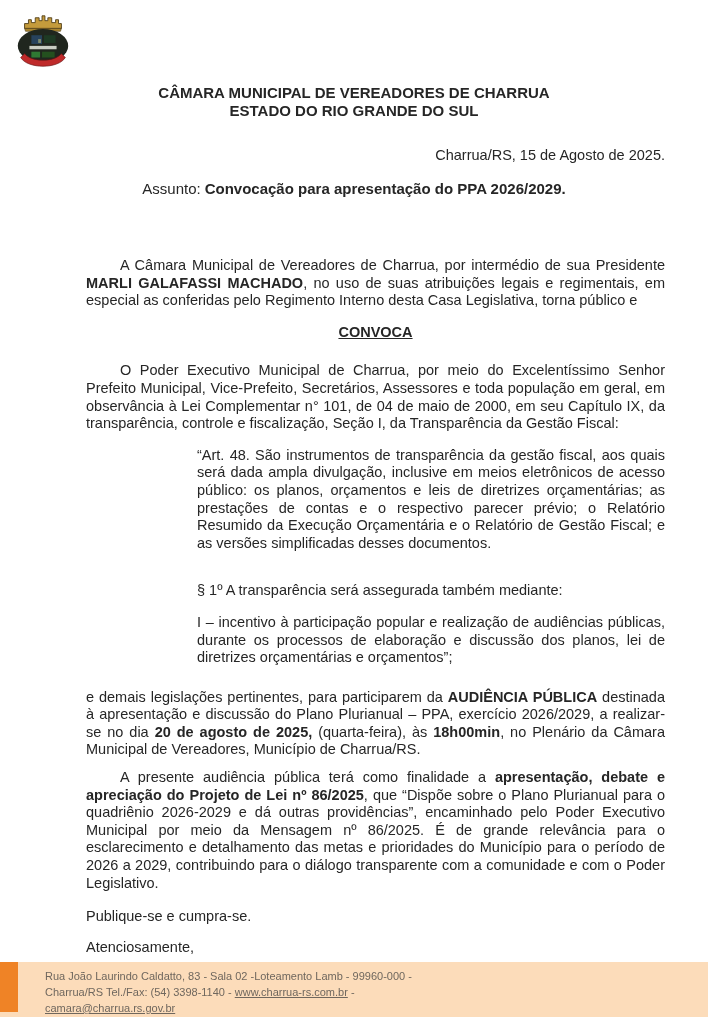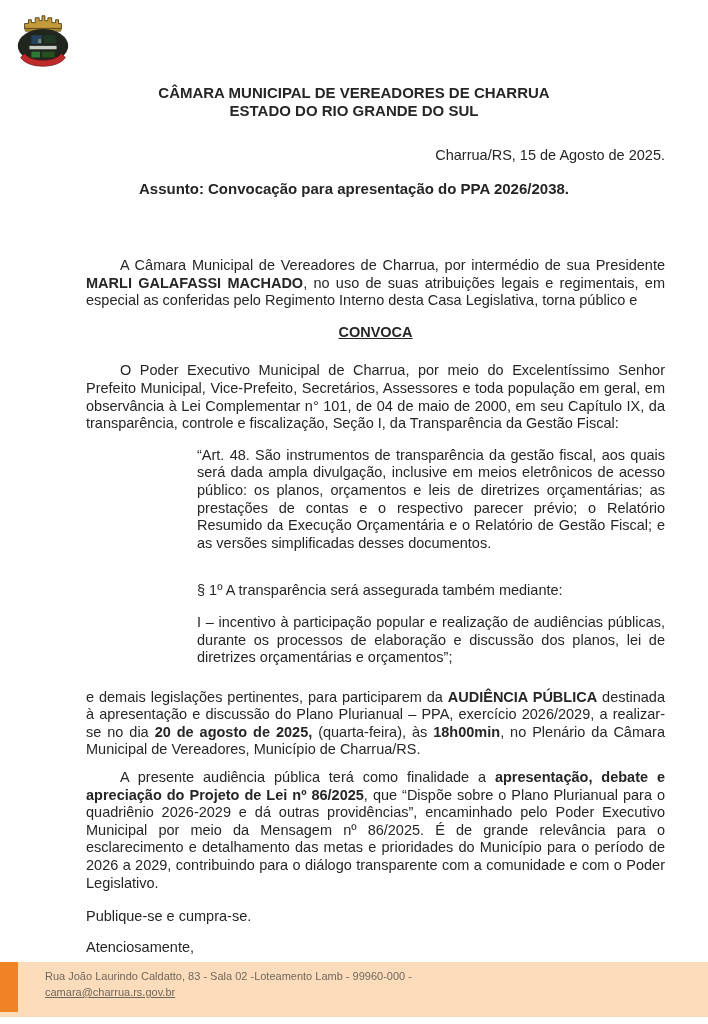--- a/index.html
+++ b/index.html
@@ -14,21 +14,21 @@
   .letterhead{position:absolute;top:84px;left:56px;width:596px;text-align:center;
               font-weight:bold;font-size:15px;line-height:17.5px;}
 
   
   .date-line{position:absolute;top:147px;right:43px;font-size:14.5px;}
 
   
   .title-block{position:absolute;top:180px;left:56px;width:596px;text-align:center;
                font-size:15px;line-height:18px;}
   .title-block .t1{font-weight:bold;}
-  .title-block .lbl{font-weight:bold;margin-right:4px;}
+  .title-block .lbl{font-weight:normal;margin-right:4px;}
   .title-block .t2b{font-weight:bold;}
 
   
   .body-flow{position:absolute;top:252px;left:86px;width:579px;font-size:14.5px;
              line-height:17.6px;}
   .para{margin:13px 0 0 0;text-align:justify;}
   .para.indent{text-indent:34px;}
   .para.quote{margin-left:111px;}
   .para.heading{text-align:center;}
   .b{font-weight:bold;}
@@ -77,21 +77,21 @@
   </svg>
 
   <div class="letterhead">
     <div>CÂMARA MUNICIPAL DE VEREADORES DE CHARRUA</div>
     <div>ESTADO DO RIO GRANDE DO SUL</div>
   </div>
 
   <div class="date-line">Charrua/RS, 15 de Agosto de 2025.</div>
 
   <div class="title-block">
-    <div><span class="lbl">Assunto:</span><span class="t2b">Convocação para apresentação do PPA 2026/2038.</span></div>
+    <div><span class="lbl">Assunto:</span><span class="t2b">Convocação para apresentação do PPA 2026/2029.</span></div>
   </div>
 
   <div class="body-flow">
 
   <p class="para indent"><span>A Câmara Municipal de Vereadores de Charrua, por intermédio de sua Presidente </span><span class="b">MARLI GALAFASSI MACHADO</span><span>, no uso de suas atribuições legais e regimentais, em especial as conferidas pelo Regimento Interno desta Casa Legislativa, torna público e</span></p>
       <p class="para heading"><span class="b u">CONVOCA</span></p>
       <p class="para indent"><span>O Poder Executivo Municipal de Charrua, por meio do Excelentíssimo Senhor Prefeito Municipal, Vice-Prefeito, Secretários, Assessores e toda população em geral, em observância à Lei Complementar n° 101, de 04 de maio de 2000, em seu Capítulo IX, da transparência, controle e fiscalização, Seção I, da Transparência da Gestão Fiscal:</span></p>
       <p class="para quote"><span>“Art. 48. São instrumentos de transparência da gestão fiscal, aos quais será dada ampla divulgação, inclusive em meios eletrônicos de acesso público: os planos, orçamentos e leis de diretrizes orçamentárias; as prestações de contas e o respectivo parecer prévio; o Relatório Resumido da Execução Orçamentária e o Relatório de Gestão Fiscal; e as versões simplificadas desses documentos.</span></p>
       <p class="para quote"><span>§ 1º  A transparência será assegurada também mediante:</span></p>
       <p class="para quote"><span>I – incentivo à participação popular e realização de audiências públicas, durante os processos de elaboração e discussão dos planos, lei de diretrizes orçamentárias e orçamentos”;</span></p>
@@ -102,16 +102,17 @@
       <div class="signature">
         <div class="name">VEREADORA MARLI GALAFASSI MACHADO</div>
         <div>Presidente da Câmara Municipal de Vereadores</div>
       </div>
     </div>
 
   <div class="footer-band"></div>
   <div class="footer-accent"></div>
   <div class="footer-text">
     <div>Rua João Laurindo Caldatto, 83 - Sala 02 -Loteamento Lamb - 99960-000 -</div>
+    <div><span>Charrua/RS Tel./Fax: (54) 3398-1140 - </span><a>www.charrua-rs.com.br</a><span> -</span></div>
     <div><a>camara@charrua.rs.gov.br</a></div>
   </div>
 
 </div>
 
 </body></html>

